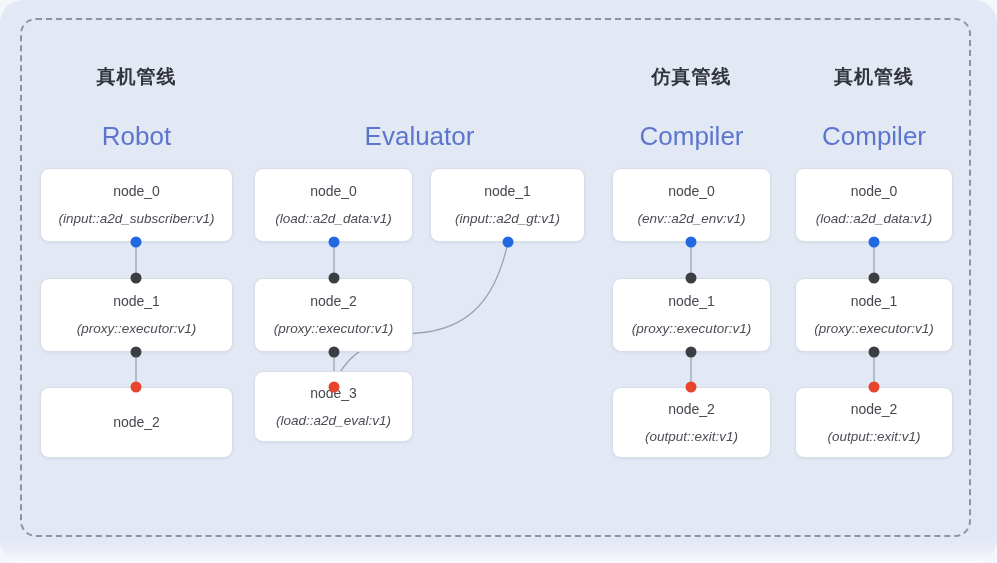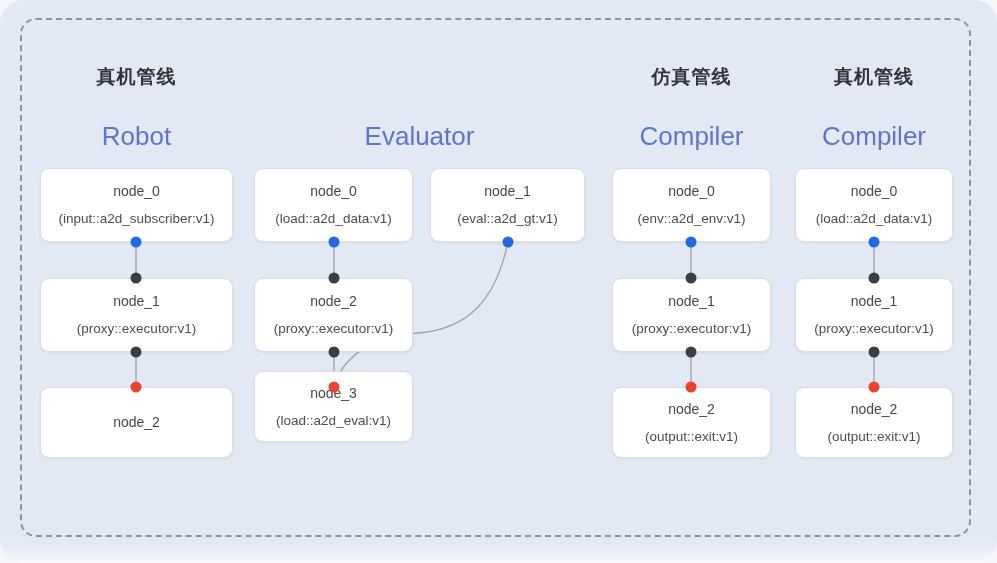--- a/index.html
+++ b/index.html
@@ -42,21 +42,21 @@
     box-shadow:0 1px 3px rgba(40,55,100,0.07);
     z-index:2;
     display:flex;flex-direction:column;
     align-items:center;justify-content:center;
     gap:8px;
   }
   .node-name{
     font-size:14px;color:#45484f;line-height:19px;
   }
   .node-type{
-    font-size:13.5px;color:#4a4d55;line-height:19px;
+    font-size:13.5px;color:#4a4d55;line-height:19px;font-style:italic;
   }
   svg.edges-layer{position:absolute;left:0;top:0;z-index:1;}
   svg.dots-layer{position:absolute;left:0;top:0;z-index:3;pointer-events:none;}
 </style>
 </head>
 <body>
 
 <div class="page">
 
   <div class="dashed-frame"></div>
@@ -98,21 +98,21 @@
   <div class="node" style="left:40px;top:387px;width:193px;height:71px">
     <div class="node-name">node_2</div>
   </div>
 
   <div class="node" style="left:254px;top:168px;width:159px;height:74px">
     <div class="node-name">node_0</div>
     <div class="node-type">(load::a2d_data:v1)</div>
   </div>
   <div class="node" style="left:430px;top:168px;width:155px;height:74px">
     <div class="node-name">node_1</div>
-    <div class="node-type">(eval::a2d_gt:v1)</div>
+    <div class="node-type">(input::a2d_gt:v1)</div>
   </div>
   <div class="node" style="left:254px;top:278px;width:159px;height:74px">
     <div class="node-name">node_2</div>
     <div class="node-type">(proxy::executor:v1)</div>
   </div>
   <div class="node" style="left:254px;top:371px;width:159px;height:71px">
     <div class="node-name">node_3</div>
     <div class="node-type">(load::a2d_eval:v1)</div>
   </div>
 

